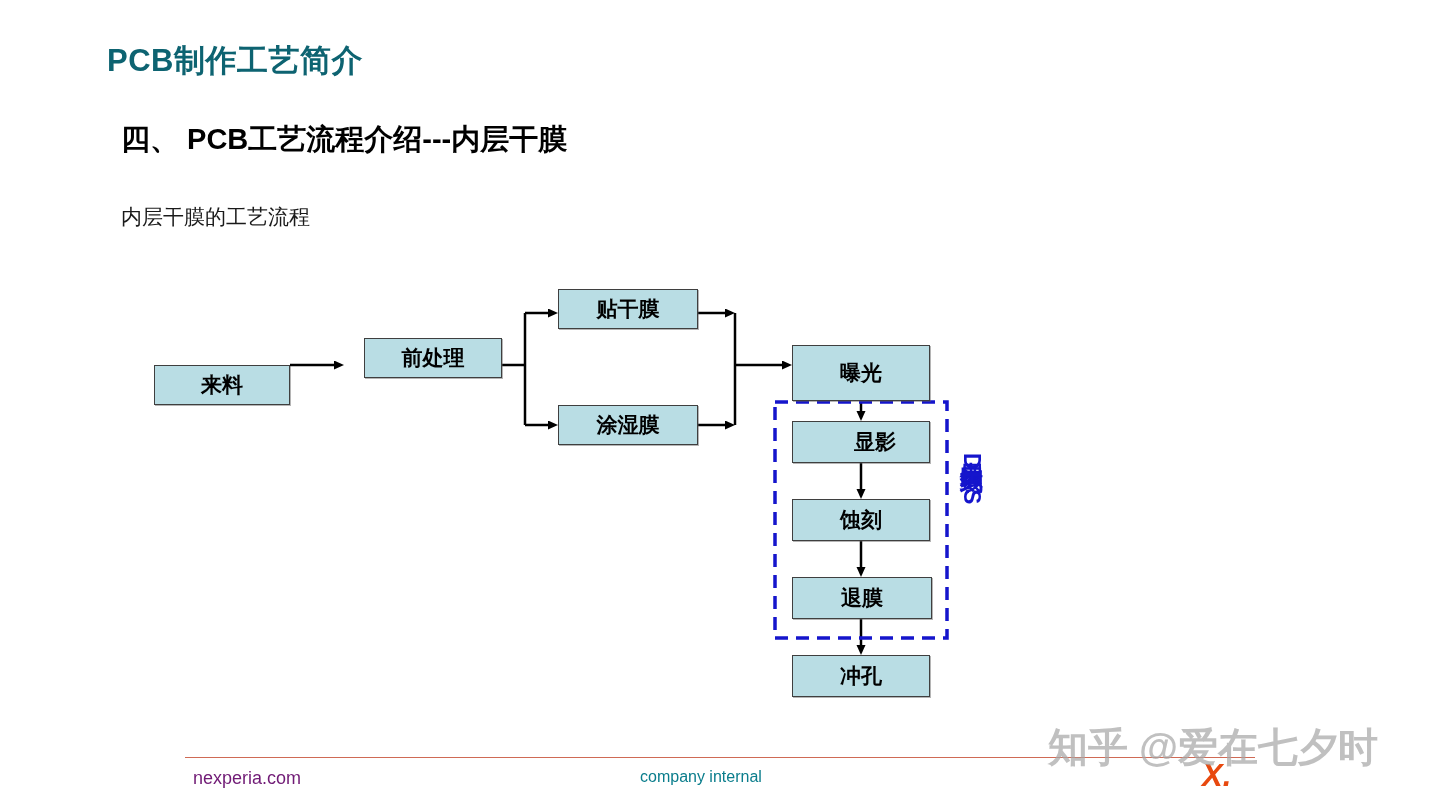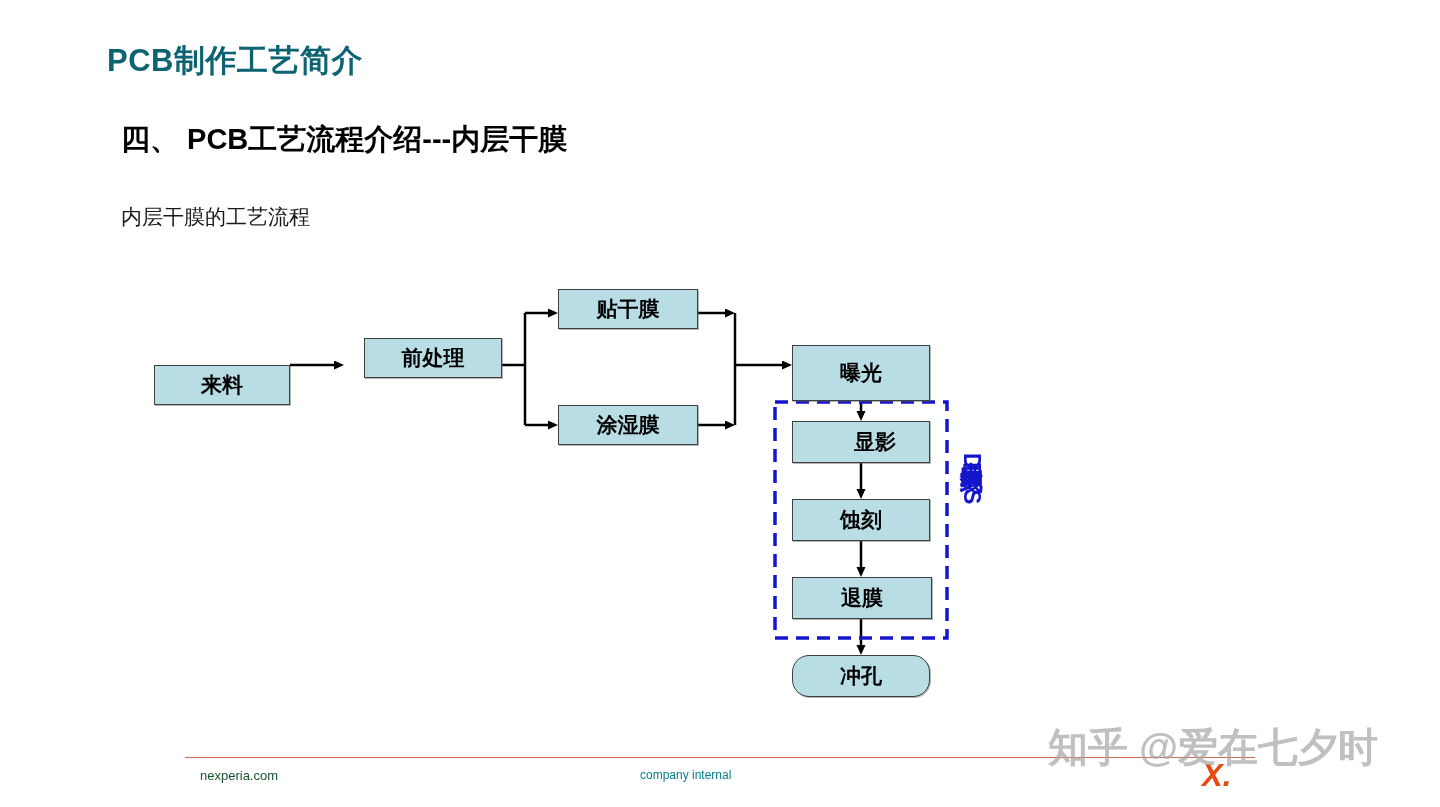--- a/index.html
+++ b/index.html
@@ -64,21 +64,21 @@
   }
 
   .n-incoming { left: 154px; top: 345px; width: 136px; height: 40px; margin-top: 20px; }
   .n-pretreat { left: 344px; top: 338px; width: 138px; height: 40px; margin-left: 20px; }
   .n-dryfilm  { left: 558px; top: 289px; width: 140px; height: 40px; }
   .n-wetfilm  { left: 558px; top: 405px; width: 140px; height: 40px; }
   .n-expose   { left: 792px; top: 345px; width: 138px; height: 56px; }
   .n-develop  { left: 792px; top: 421px; width: 138px; height: 42px; padding-left: 28px; }
   .n-etch     { left: 792px; top: 499px; width: 138px; height: 42px; }
   .n-strip    { left: 792px; top: 577px; width: 140px; height: 42px; }
-  .n-punch    { left: 792px; top: 655px; width: 138px; height: 42px; border-radius: 17px; }
+  .n-punch    { left: 792px; top: 655px; width: 138px; height: 42px; }
 
   .des-label {
     position: absolute;
     left: 957px;
     top: 443px;
     height: 195px;
     writing-mode: vertical-rl;
     text-orientation: mixed;
     font-size: 23px;
     font-weight: bold;
@@ -92,33 +92,33 @@
     position: absolute;
     left: 185px;
     top: 757px;
     width: 1070px;
     height: 1px;
     background: #cf6a55;
   }
 
   .footer-site {
     position: absolute;
-    left: 200px;
+    left: 193px;
     top: 768px;
-    font-size: 13px;
-    color: #14532d;
+    font-size: 18px;
+    color: #701a75;
     text-decoration: none;
     cursor: pointer;
   }
 
   .footer-internal {
     position: absolute;
     left: 640px;
     top: 768px;
-    font-size: 12px;
+    font-size: 16px;
     color: #0a7d8c;
   }
 
   .brand-logo {
     position: absolute;
     left: 1202px;
     top: 760px;
     font-size: 31px;
     font-weight: bold;
     font-style: italic;

